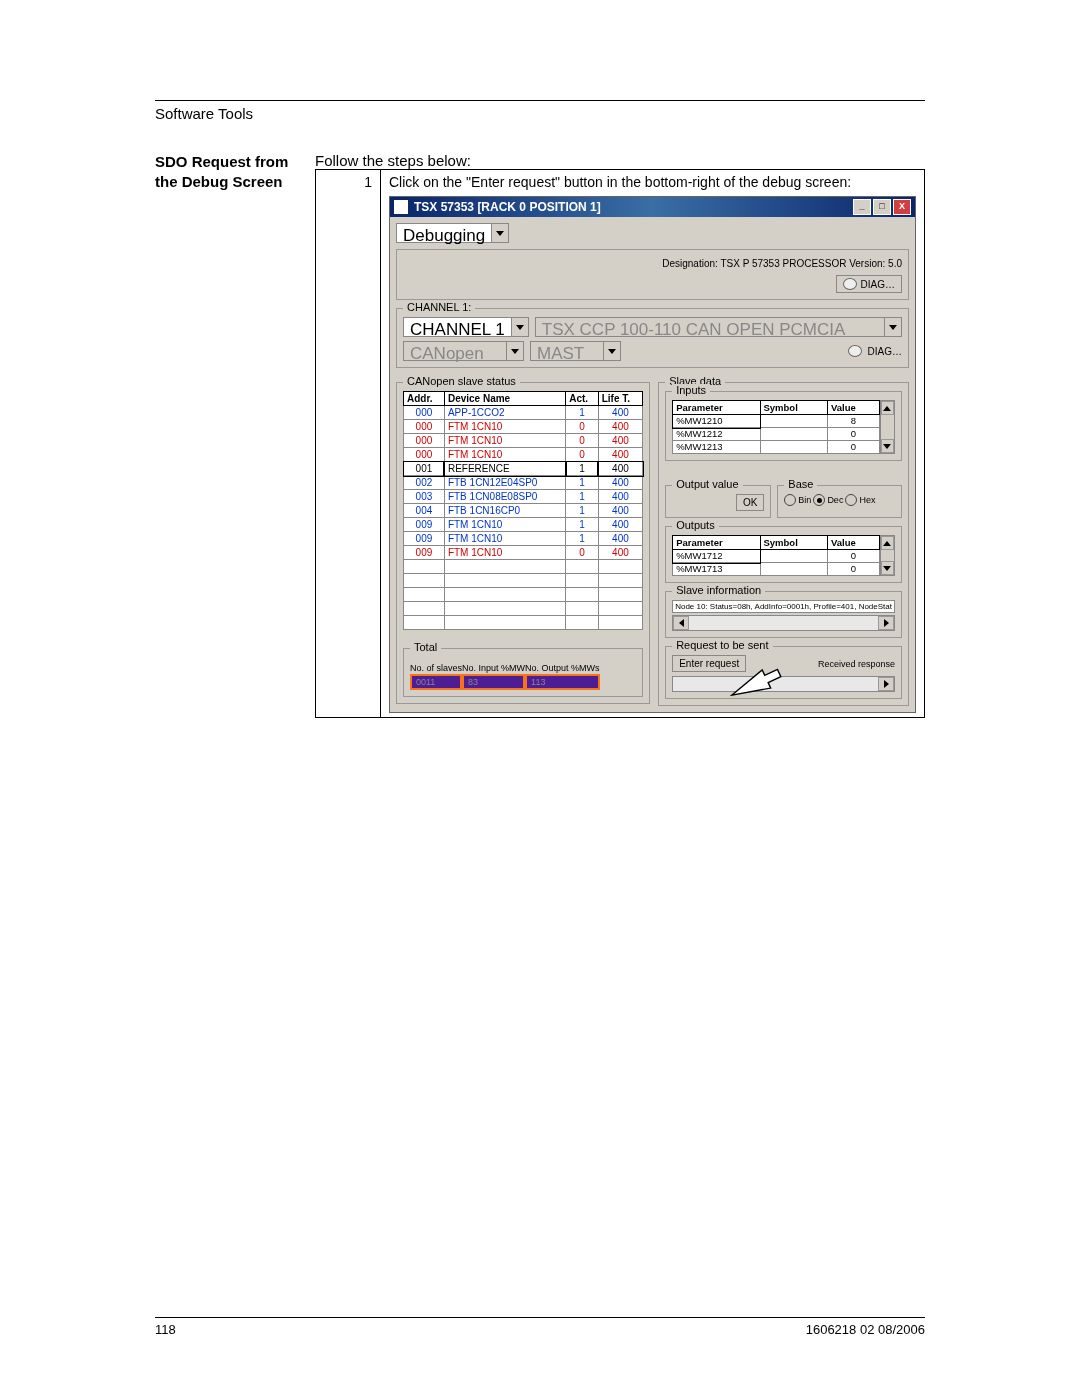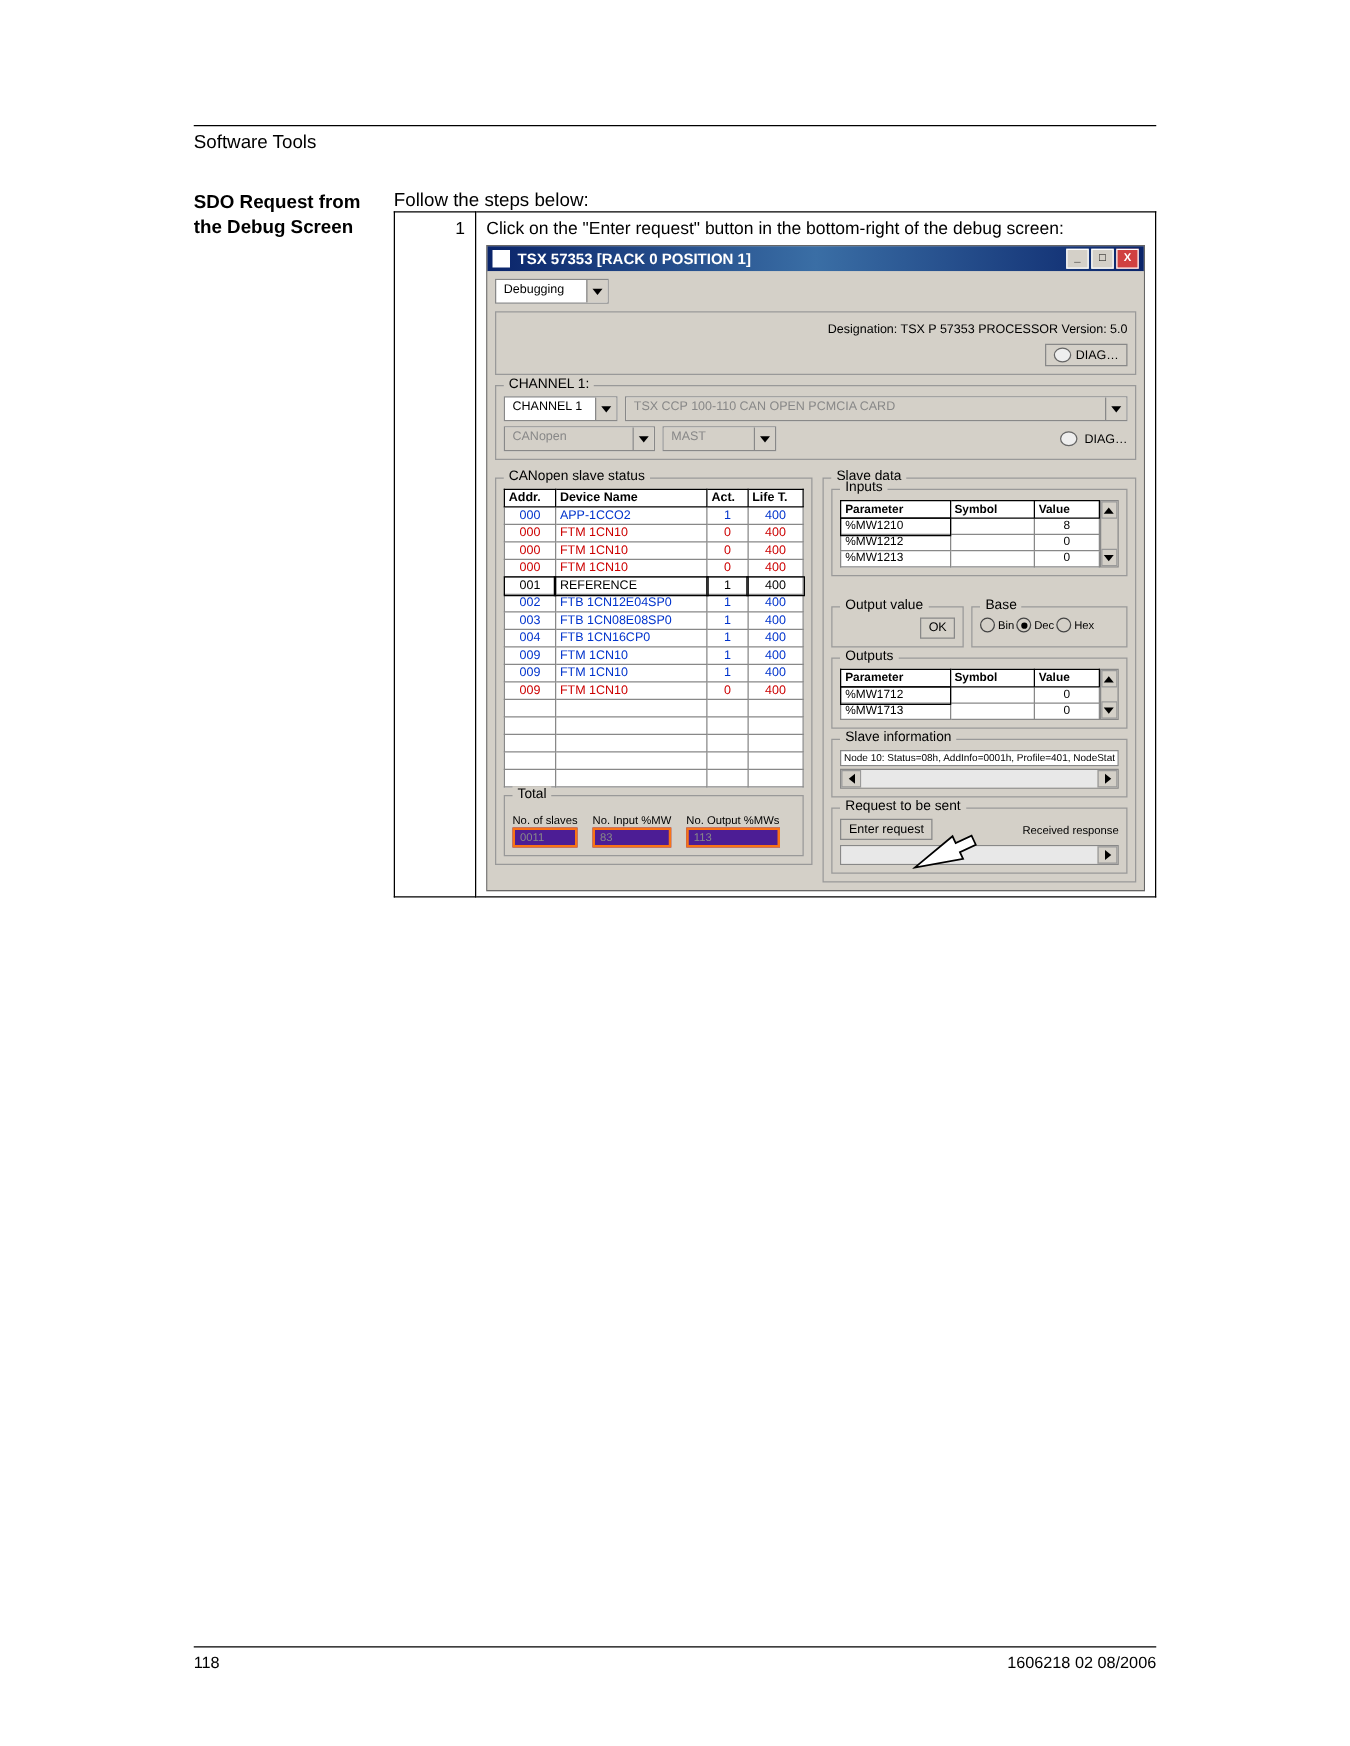--- a/index.html
+++ b/index.html
@@ -19,21 +19,21 @@
 .window{border:1px solid #666;background:#d4d0c8;font-size:11px;margin-top:6px}
 .titlebar{background:linear-gradient(90deg,#0a246a 0%,#3a6ea5 50%,#0a246a 100%);color:#fff;font-weight:bold;padding:2px 4px;display:flex;align-items:center;justify-content:space-between;font-size:12px}
 .titlebar-left{display:flex;align-items:center;gap:6px}
 .win-icon{width:14px;height:14px;background:#fff;display:inline-block}
 .win-controls{display:flex;gap:2px}
 .win-btn{width:16px;height:14px;background:#d4d0c8;border:1px solid #fff;font-size:9px;text-align:center;line-height:12px;color:#000}
 .win-btn.close{background:#d04040;color:#fff;font-weight:bold}
 
 .win-body{padding:6px;background:#d4d0c8}
 .combo{display:inline-flex;align-items:stretch;border:1px solid #888;background:#fff;height:18px}
-.combo-text{padding:2px 6px;min-width:60px;font-size:10px}
+.combo-text{padding:2px 6px;min-width:60px;font-size:17px}
 .combo-arrow{width:16px;background:#d4d0c8;border-left:1px solid #888;display:flex;align-items:center;justify-content:center}
 .combo-arrow::after{content:"";border-left:4px solid transparent;border-right:4px solid transparent;border-top:5px solid #000}
 .combo.disabled .combo-text{color:#888;background:#d4d0c8}
 
 .fieldset{border:1px solid #999;padding:8px 6px 6px 6px;margin-top:8px;position:relative}
 .fieldset-title{position:absolute;top:-8px;left:6px;background:#d4d0c8;padding:0 4px;font-size:11px}
 .row{display:flex;align-items:center;gap:6px}
 
 .small-btn{border:1px solid #888;background:#d4d0c8;padding:2px 6px;font-size:10px;display:inline-flex;align-items:center;gap:4px}
 .oval{width:12px;height:10px;border:1px solid #666;border-radius:50%;display:inline-block;background:#eee}
@@ -52,21 +52,21 @@
 
 .inputs-table{border-collapse:collapse;width:100%;font-size:9.5px;background:#fff}
 .inputs-table th{border:1px solid #000;padding:1px 3px;font-weight:bold;text-align:left}
 .inputs-table td{border:1px solid #888;padding:0 3px;height:12px;line-height:12px}
 .inputs-table td.ctr{text-align:center}
 .scroll-stub{width:14px;border:1px solid #888;background:#d4d0c8;display:flex;flex-direction:column;justify-content:space-between}
 .scroll-btn{height:12px;display:flex;align-items:center;justify-content:center;border:1px solid #999;background:#d4d0c8}
 .scroll-btn.up::after{content:"";border-left:4px solid transparent;border-right:4px solid transparent;border-bottom:5px solid #000}
 .scroll-btn.down::after{content:"";border-left:4px solid transparent;border-right:4px solid transparent;border-top:5px solid #000}
 
-.total-row{display:flex;gap:12px;margin-top:6px}
+.total-row{display:flex;margin-top:6px}
 .total-item{display:flex;flex-direction:column;font-size:9px;gap:1px}
 .total-box{border:2px solid #f97316;background:#4c1d95;padding:1px 4px;min-width:36px;color:#888}
 
 .radio{width:10px;height:10px;border:1px solid #444;border-radius:50%;display:inline-flex;align-items:center;justify-content:center}
 .radio.checked::after{content:"";width:5px;height:5px;background:#000;border-radius:50%}
 
 .hscroll{display:flex;height:14px;border:1px solid #888;background:#d4d0c8;margin-top:2px}
 .hscroll .scroll-btn{width:14px;height:auto}
 .hscroll .scroll-btn.left::after{content:"";border-top:4px solid transparent;border-bottom:4px solid transparent;border-right:5px solid #000}
 .hscroll .scroll-btn.right::after{content:"";border-top:4px solid transparent;border-bottom:4px solid transparent;border-left:5px solid #000}
@@ -258,21 +258,21 @@
                                 <td></td>
                               </tr>
                               <tr>
                                 <td></td>
                                 <td></td>
                                 <td></td>
                                 <td></td>
                               </tr>
                             </tbody>
                       </table>
-                      <div class="fieldset" style="margin-top:6px">
+                      <div class="fieldset" style="margin-top:18px">
                         <span class="fieldset-title">Total</span>
                         <div class="total-row">
                           <div class="total-item">
                                 <span>No. of slaves</span>
                                 <span class="total-box">0011</span>
                               </div>
                           <div class="total-item">
                                 <span>No. Input %MW</span>
                                 <span class="total-box">83</span>
                               </div>

